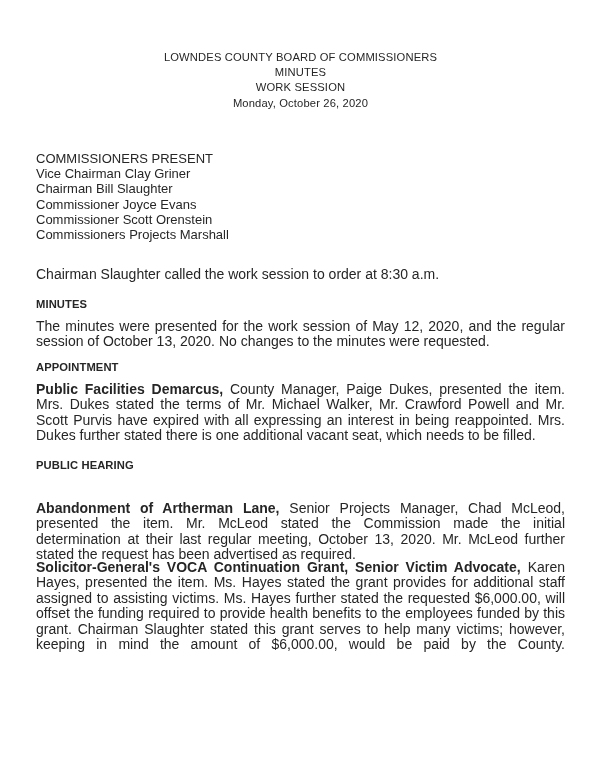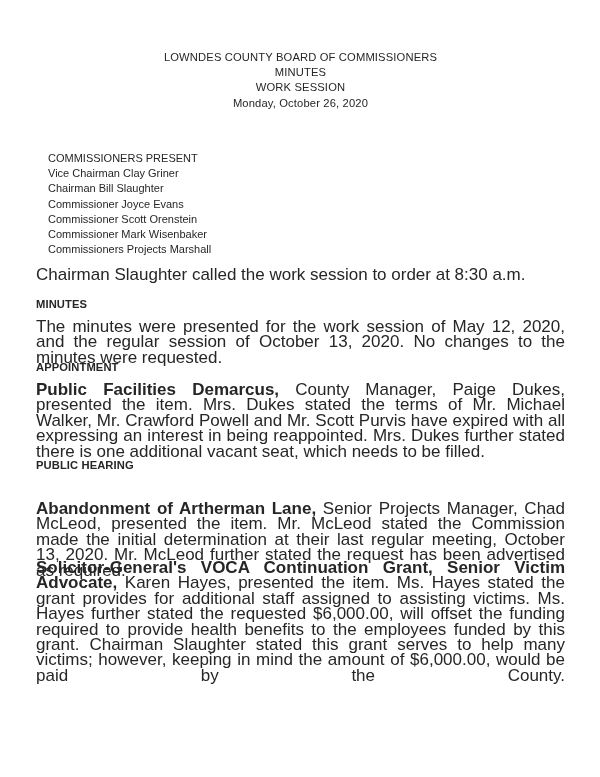--- a/index.html
+++ b/index.html
@@ -39,33 +39,32 @@
   }
 
   
   .attendance {
     position: absolute;
     left: 36px;
     top: 151px;
     width: 529px;
   }
   .attendance-line {
-    font-size: 11px;
+    font-size: 13px;
     line-height: 15.2px;
-    margin-left: 12px;
   }
 
   
   .block {
     position: absolute;
     left: 36px;
     width: 529px;
   }
   .para {
-    font-size: 17px;
+    font-size: 14px;
     line-height: 15.4px;
     text-align: justify;
     text-justify: inter-word;
     margin: 0;
   }
   .para.lastline-justify > .just-filler {
     display: inline-block;
     width: 100%;
     height: 0;
   }
@@ -102,21 +101,20 @@
     <div class="title-line">WORK SESSION</div>
     <div class="title-line">Monday, October 26, 2020</div>
   </div>
 
   <div class="attendance">
     <div class="attendance-line">COMMISSIONERS PRESENT</div>
     <div class="attendance-line">Vice Chairman Clay Griner</div>
     <div class="attendance-line">Chairman Bill Slaughter</div>
     <div class="attendance-line">Commissioner Joyce Evans</div>
     <div class="attendance-line">Commissioner Scott Orenstein</div>
-    <div class="attendance-line">Commissioner Mark Wisenbaker</div>
     <div class="attendance-line">Commissioners Projects Marshall</div>
   </div>
 
   <div class="block" id="order-line">
     <p class="para">Chairman Slaughter called the work session to order at 8:30 a.m.</p>
   </div>
 
   <div class="block" id="minutes-heading">
     <p class="heading">MINUTES</p>
   </div>

